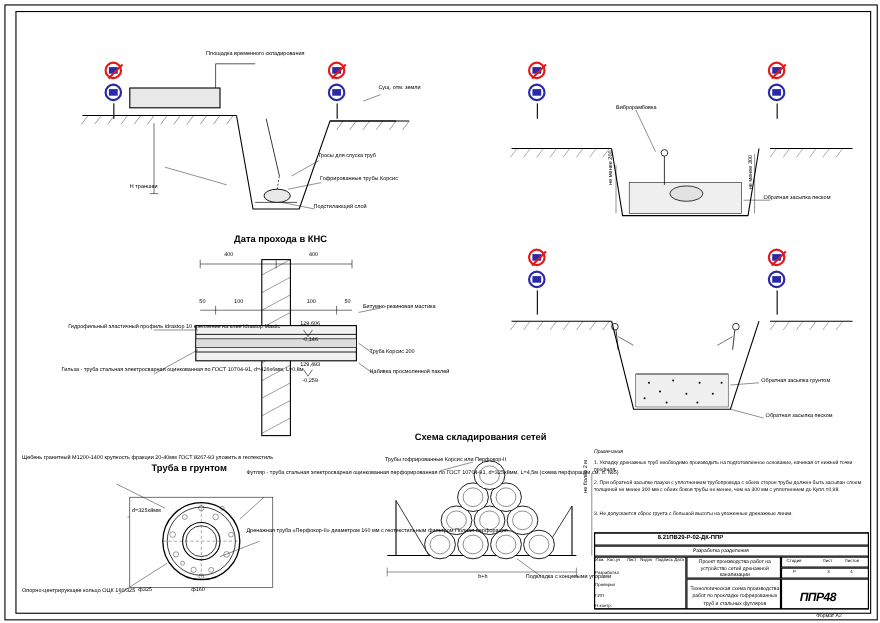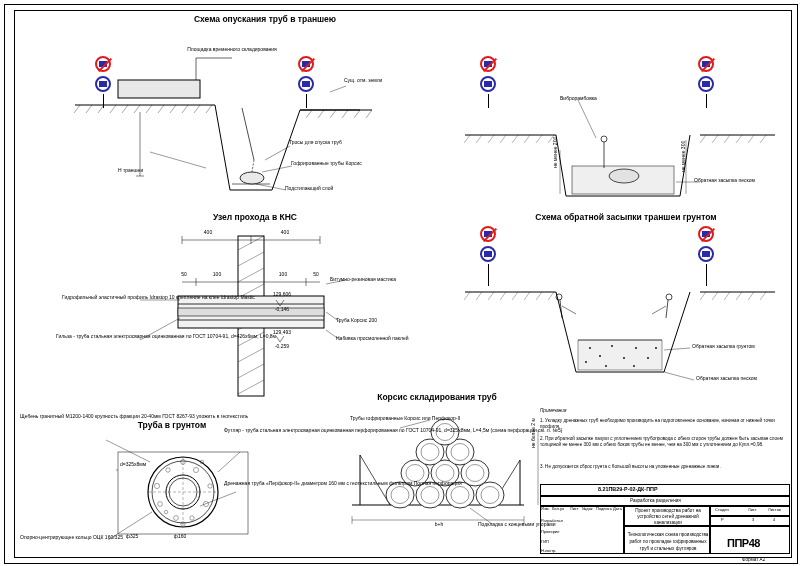--- a/index.html
+++ b/index.html
@@ -15,31 +15,30 @@
   .sign{position:absolute;width:16px;height:16px;border-radius:50%;border:2px solid #e11a1a;background:#fff;box-sizing:border-box;}
   .sign.blue{position:absolute;width:16px;height:16px;border-radius:50%;border:2px solid #2a2aa8;background:#fff;box-sizing:border-box;}
   .sign-in{position:absolute;left:2px;top:3px;width:8px;height:6px;background:#2a2aa8;}
   .sign-slash{position:absolute;left:-1px;top:6px;width:18px;height:2px;background:#e11a1a;transform:rotate(-45deg);}
   .signpost{position:absolute;width:1px;background:#000;}
   .signpair{position:absolute;}
   .note{position:absolute;font-size:4.6px;line-height:1.35;white-space:pre-wrap;}
   .stampbox{position:absolute;border:1px solid #000;box-sizing:border-box;}
   .stamptxt{position:absolute;font-size:4.6px;line-height:1.1;}
   .tiny{font-size:4px;}
-  .logo{position:absolute;font-weight:bold;letter-spacing:-0.5px;}
+  .logo{position:absolute;font-weight:bold;font-style:italic;letter-spacing:-0.5px;}
   .formatlbl{position:absolute;font-size:4.6px;}
 </style>
 </head>
 <body>
 
 <div id="sheet">
   <div class="frame-outer"></div>
   <div class="frame-inner"></div>
 
-  <div class="ttl" style="left:150px;top:14px;width:230px;">Схема опускания труб в траншею</div>
 
   <svg width="800" height="566">
 
     <line x1="75" y1="105" x2="215" y2="105" stroke="#000" stroke-width="1"></line>
 
     <rect x="118" y="80" width="82" height="18" fill="#e8e8e8" stroke="#000" stroke-width="1"></rect>
 
     <line x1="196" y1="58" x2="196" y2="80" stroke="#000" stroke-width="0.6"></line>
     <line x1="196" y1="58" x2="232" y2="58" stroke="#000" stroke-width="0.6"></line>
 
@@ -287,21 +286,21 @@
     <div class="sign" style="left:0;top:0;">
       <div class="sign-in"></div>
         <div class="sign-slash"></div>
     </div>
     <div class="sign blue" style="left:0;top:20px;">
       <div class="sign-in" style="background:#2a2aa8;"></div>
     </div>
     <div class="signpost" style="left:8px;top:38px;height:14px;"></div>
   </div>
 
-  <div class="ttl" style="left:190px;top:212px;width:130px;">Узел прохода в КНС</div>
+  <div class="ttl" style="left:190px;top:212px;width:130px;">Дата прохода в КНС</div>
   <div class="lbl c" style="left:197px;top:230px;width:22px;">400</div>
   <div class="lbl c" style="left:274px;top:230px;width:22px;">400</div>
   <div class="lbl c" style="left:176px;top:272px;width:16px;">50</div>
   <div class="lbl c" style="left:208px;top:272px;width:18px;">100</div>
   <div class="lbl c" style="left:274px;top:272px;width:18px;">100</div>
   <div class="lbl c" style="left:308px;top:272px;width:16px;">50</div>
   <div class="lbl r" style="left:62px;top:295px;width:80px;">Гидрофильный эластичный профиль Idrastop 10 крепление на клее Idrastop Mastic</div>
   <div class="lbl r" style="left:56px;top:334px;width:86px;">Гильза - труба стальная электросварная оцинкованная по ГОСТ 10704-91, d=426х6мм, L=0,8м</div>
   <div class="lbl" style="left:330px;top:277px;width:74px;">Битумно-резиновая мастика</div>
   <div class="lbl" style="left:336px;top:318px;width:60px;">Труба Корсис 200</div>
@@ -313,21 +312,21 @@
 
   <div class="ttl" style="left:112px;top:420px;width:120px;">Труба в грунтом</div>
   <div class="lbl" style="left:20px;top:414px;width:104px;">Щебень гранитный М1200-1400 крупность фракции 20-40мм ГОСТ 8267-93 уложить в геотекстиль</div>
   <div class="lbl" style="left:20px;top:535px;width:96px;">Опорно-центрирующее кольцо ОЦК 160/325</div>
   <div class="lbl" style="left:224px;top:428px;width:110px;">Футляр - труба стальная электросварная оцинкованная перфорированная по ГОСТ 10704-91, d=325х8мм, L=4,5м (схема перфорации см. л. №5)</div>
   <div class="lbl" style="left:224px;top:481px;width:108px;">Дренажная труба «Перфокор-II» диаметром 160 мм с геотекстильным фильтром Полная перфорация</div>
   <div class="lbl" style="left:120px;top:462px;width:46px;">d=325х8мм</div>
   <div class="lbl c" style="left:120px;top:534px;width:24px;">ф325</div>
   <div class="lbl c" style="left:168px;top:534px;width:24px;">ф160</div>
 
-  <div class="ttl" style="left:362px;top:392px;width:150px;">Корсис складирования труб</div>
+  <div class="ttl" style="left:362px;top:392px;width:150px;">Схема складирования сетей</div>
   <div class="lbl" style="left:350px;top:416px;width:80px;">Трубы гофрированные Корсис или Перфокор-II</div>
   <div class="lbl" style="left:478px;top:522px;width:70px;">Подкладка с концевыми упорами</div>
   <div class="lbl c" style="left:424px;top:522px;width:30px;">b+h</div>
   <div class="lbl" style="left:531px;top:448px;width:10px;transform:rotate(-90deg);transform-origin:left top;white-space:nowrap;">не более 2 м</div>
 
   <div class="lbl" style="left:560px;top:96px;width:60px;">Виброрамбовка</div>
   <div class="lbl" style="left:694px;top:178px;width:70px;">Обратная засыпка песком</div>
   <div class="lbl" style="left:553px;top:168px;width:10px;transform:rotate(-90deg);transform-origin:left top;white-space:nowrap;">не менее 200</div>
   <div class="lbl" style="left:681px;top:172px;width:10px;transform:rotate(-90deg);transform-origin:left top;white-space:nowrap;">не менее 300</div>
 
@@ -345,21 +344,20 @@
     <div class="sign" style="left:0;top:0;">
       <div class="sign-in"></div>
         <div class="sign-slash"></div>
     </div>
     <div class="sign blue" style="left:0;top:20px;">
       <div class="sign-in" style="background:#2a2aa8;"></div>
     </div>
     <div class="signpost" style="left:8px;top:38px;height:14px;"></div>
   </div>
 
-  <div class="ttl" style="left:512px;top:212px;width:228px;">Схема обратной засыпки траншеи грунтом</div>
   <div class="lbl" style="left:692px;top:344px;width:66px;">Обратная засыпка грунтом</div>
   <div class="lbl" style="left:696px;top:376px;width:70px;">Обратная засыпка песком</div>
 
   <div class="signpair" style="left:480px;top:226px;">
     <div class="sign" style="left:0;top:0;">
       <div class="sign-in"></div>
         <div class="sign-slash"></div>
     </div>
     <div class="sign blue" style="left:0;top:20px;">
       <div class="sign-in" style="background:#2a2aa8;"></div>

